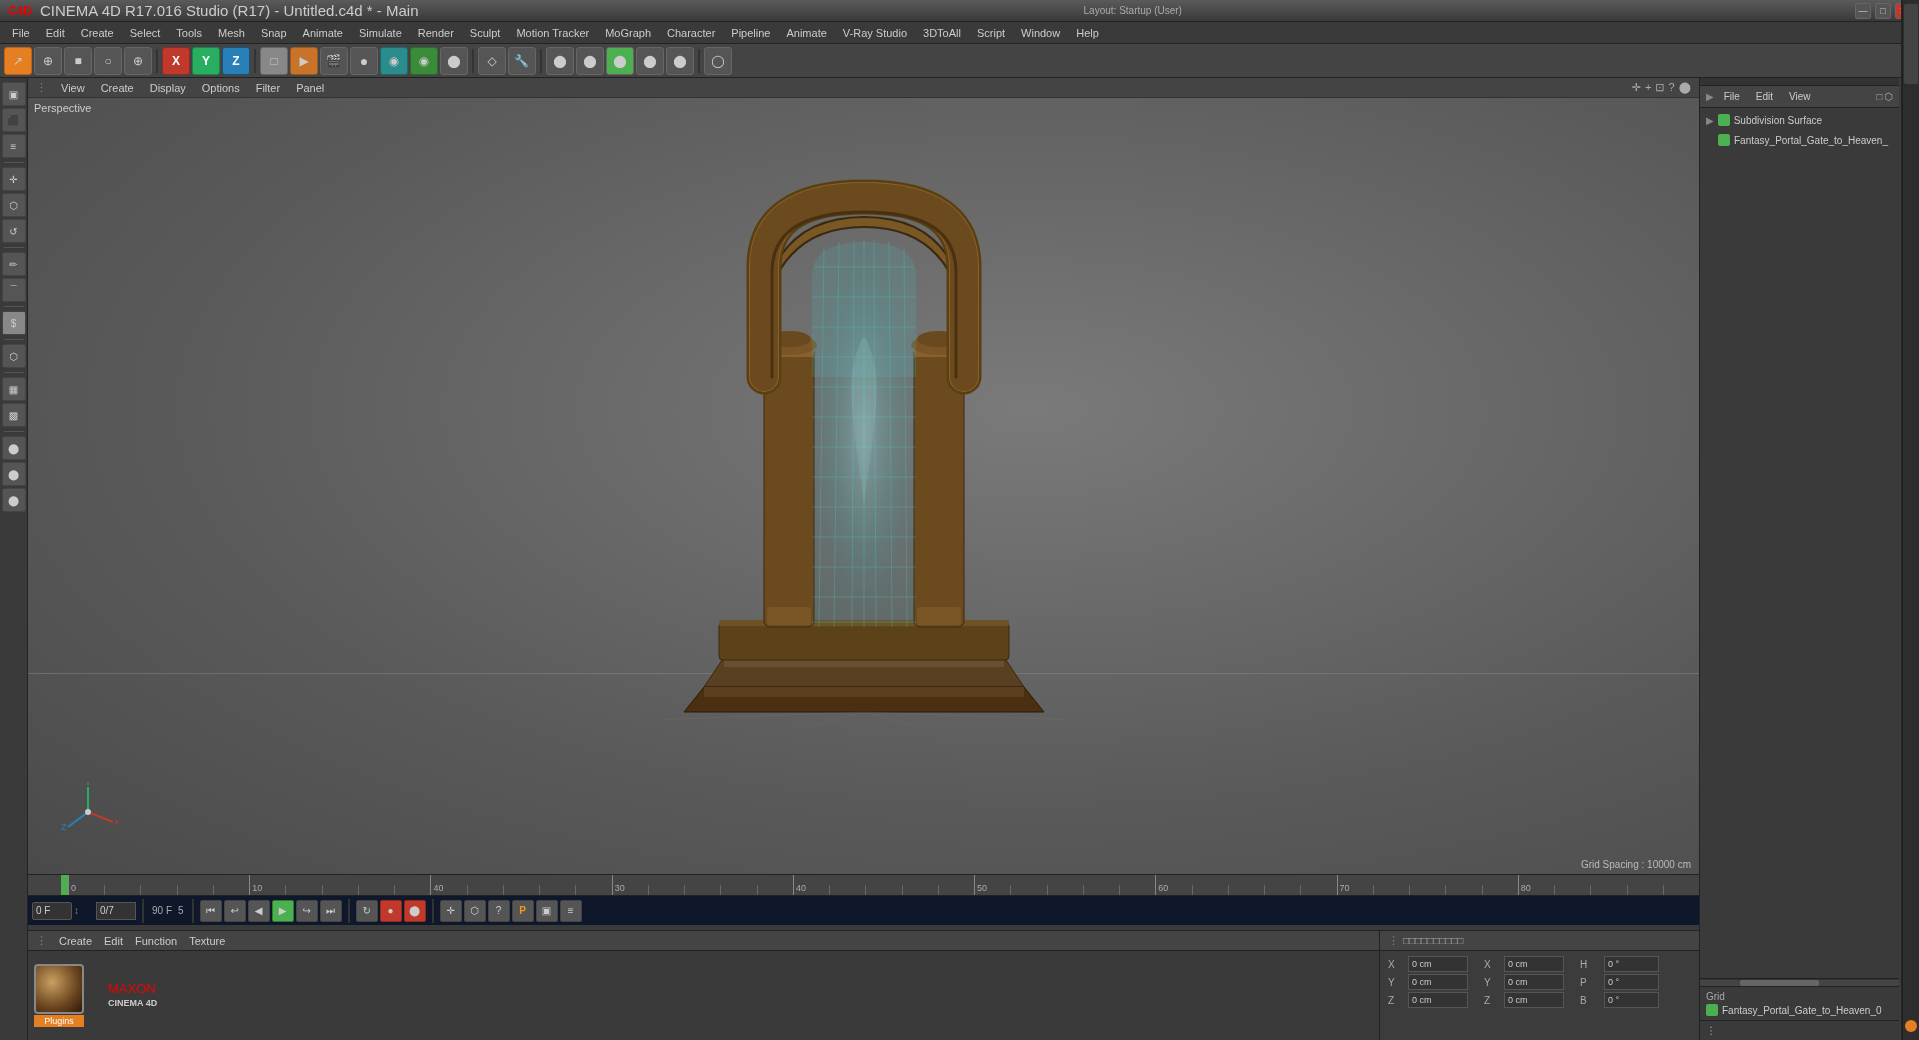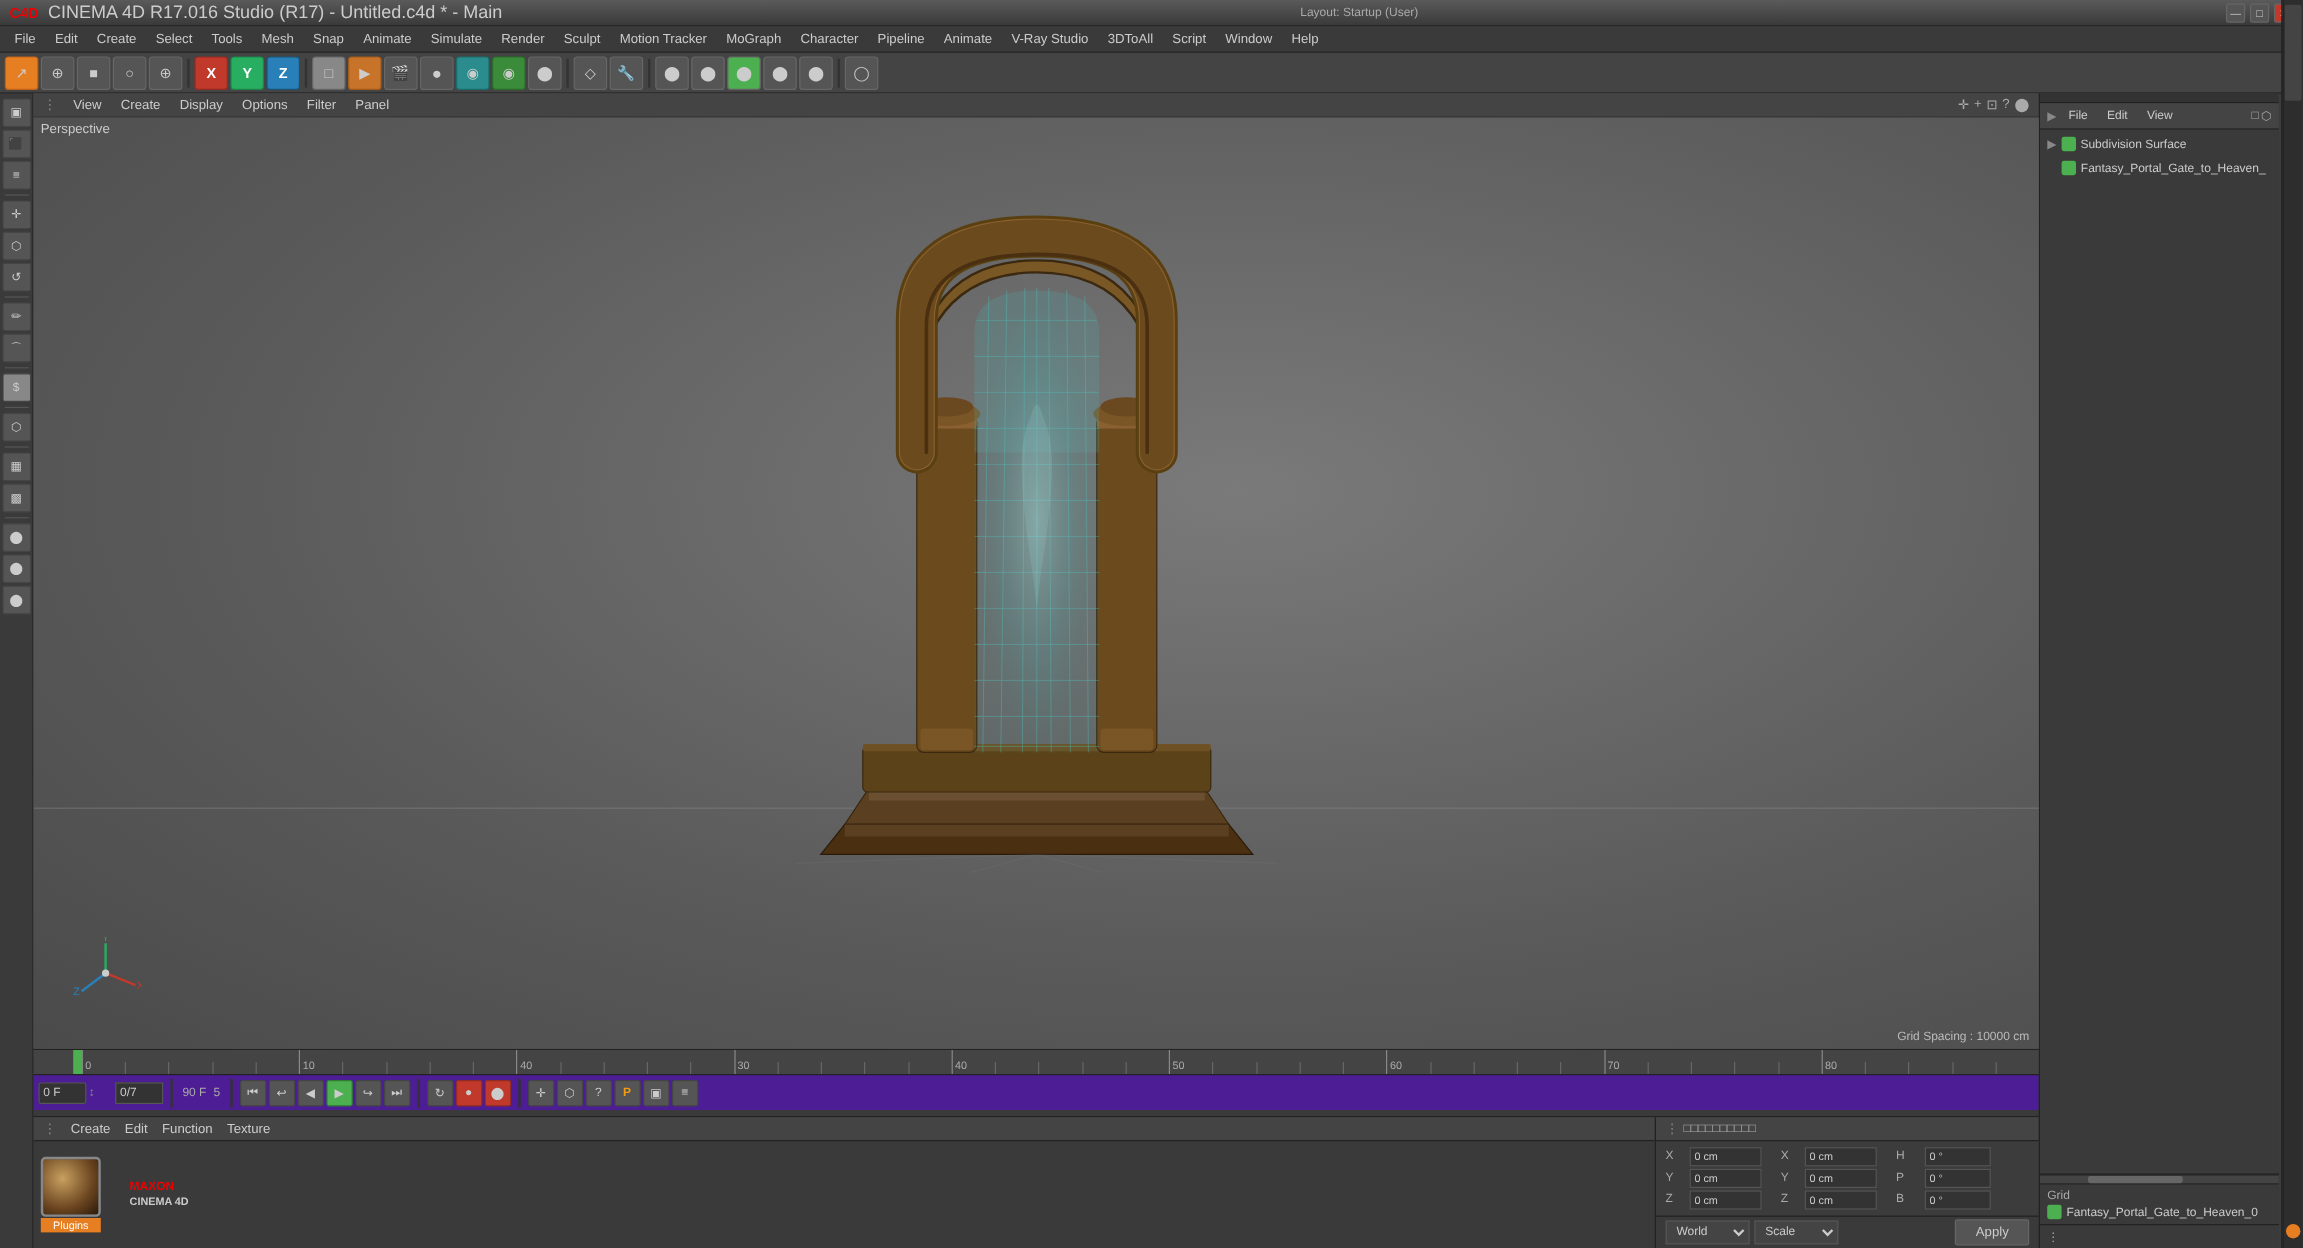--- a/index.html
+++ b/index.html
@@ -185,21 +185,21 @@
     }
     #timeline-start-marker {
       position: absolute;
       left: 33px;
       top: 0; bottom: 0;
       width: 8px;
       background: #4caf50;
     }
     #timeline-controls {
       height: 30px;
-      background: #4c1d95;
+      background: #0f172a;
       display: flex;
       align-items: center;
       padding: 0 4px;
       gap: 2px;
       border-top: 1px solid #222;
     }
     .timeline-ctrl-btn {
       width: 22px; height: 22px;
       background: #555;
       border: 1px solid #444;
@@ -756,21 +756,21 @@
           <span class="mat-menu-item">Texture</span>
         </div>
         <div id="material-content">
 
           <div style="display:flex; flex-direction:column; align-items:center; cursor:pointer;">
             <div style="width:50px; height:50px; border-radius:4px; border:2px solid #888; overflow:hidden; background:radial-gradient(circle at 35% 35%, #c8a060, #6b4520 60%, #2a1a08);"></div>
             <div style="font-size:9px; color:#fff; background:#e67e22; width:50px; text-align:center; padding:1px 0; margin-top:1px;">Plugins</div>
           </div>
 
           <div id="c4d-logo" style="position:relative; bottom:auto; left:auto; margin-left:16px;">
-            <span style="color:#e00; font-weight:bold; font-size:10px;">MAXON</span><br>
+            <span style="color:#e00; font-weight:normal; font-size:13px;">MAXON</span><br>
             <span style="color:#ccc; font-size:9px;">CINEMA 4D</span>
           </div>
         </div>
       </div>
 
       <div id="properties-panel">
         <div id="properties-header">
           <span style="color:#888;">⋮</span>
           <span style="font-size:10px; margin-left:4px; color:#aaa;">□□□□□□□□□□</span>
         </div>
@@ -799,32 +799,20 @@
             <span class="prop-label">Z</span>
             <input class="prop-input" type="text" value="0 cm" style="">
             <div class="prop-separator"></div>
             <span class="prop-sub-label">Z</span>
             <input class="prop-sub-input" type="text" value="0 cm" style="">
             <div class="prop-separator"></div>
             <span class="prop-large-label">B</span>
             <input class="prop-large-input" type="text" value="0 °" style="">
           </div>
         </div>
-        <div id="properties-footer">
-          <select class="prop-footer-select">
-            <option>World</option>
-            <option>Object</option>
-          </select>
-          <select class="prop-footer-select">
-            <option>Scale</option>
-            <option>Move</option>
-            <option>Rotate</option>
-          </select>
-          <button id="apply-btn">Apply</button>
-        </div>
       </div>
     </div>
   </div>
 
   <div style="display:flex; flex-direction:column; width:220px;">
 
     <div id="object-manager" style="flex:1; display:flex; flex-direction:column;">
 
       <div style="height:8px; background:#333; border-bottom:1px solid #222;"></div>
 

